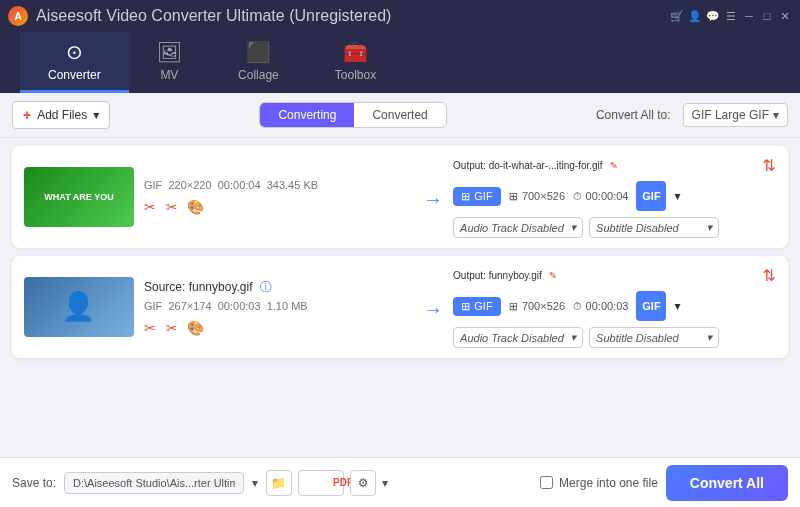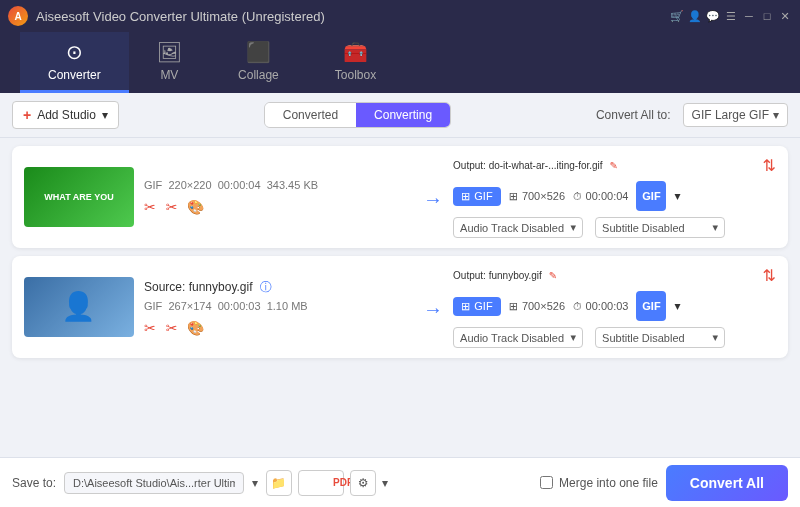--- a/index.html
+++ b/index.html
@@ -29,21 +29,21 @@
       margin-right: 8px;
       background: linear-gradient(135deg, #e74c3c, #f39c12);
       border-radius: 50%;
       display: flex;
       align-items: center;
       justify-content: center;
       font-size: 10px;
       color: white;
       font-weight: bold;
     }
-    .title-bar-title { flex: 1; font-size: 13px; }
+    .title-bar-title { flex: 1; font-size: 16px; }
     .title-bar-controls {
       display: flex;
       gap: 4px;
     }
     .title-bar-controls span {
       width: 14px;
       height: 14px;
       display: flex;
       align-items: center;
       justify-content: center;
@@ -276,22 +276,23 @@
       display: flex;
       align-items: center;
       justify-content: center;
       cursor: pointer;
       font-size: 11px;
       font-weight: bold;
       flex-shrink: 0;
     }
     .dropdown-row {
       display: flex;
-      gap: 12px;
-      align-items: center;
+      gap: 6px;
+      align-items: center;
+      font-style: italic;
     }
     .dropdown-sel {
       background: white;
       border: 1px solid #ccc;
       border-radius: 4px;
       padding: 3px 6px;
       font-size: 11px;
       color: #555;
       display: flex;
       align-items: center;
@@ -423,28 +424,28 @@
       <span class="nav-tab-icon">🧰</span>
       <span>Toolbox</span>
     </div>
   </div>
 
   <div class="main-content" style="flex:1; display:flex; flex-direction:column; position:relative;">
 
     <div class="toolbar">
       <button class="add-files-btn">
         <span class="plus">+</span>
-        <span>Add Studio</span>
+        <span>Add Files</span>
         <span>▾</span>
       </button>
 
       <div class="toolbar-center">
         <div class="tab-pills">
+          <button class="tab-pill active">Converting</button>
           <button class="tab-pill">Converted</button>
-          <button class="tab-pill active">Converting</button>
         </div>
       </div>
 
       <div class="convert-all-to">
         <span>Convert All to:</span>
         <div class="convert-all-select">
           <span>GIF Large GIF</span>
           <span>▾</span>
         </div>
       </div>

